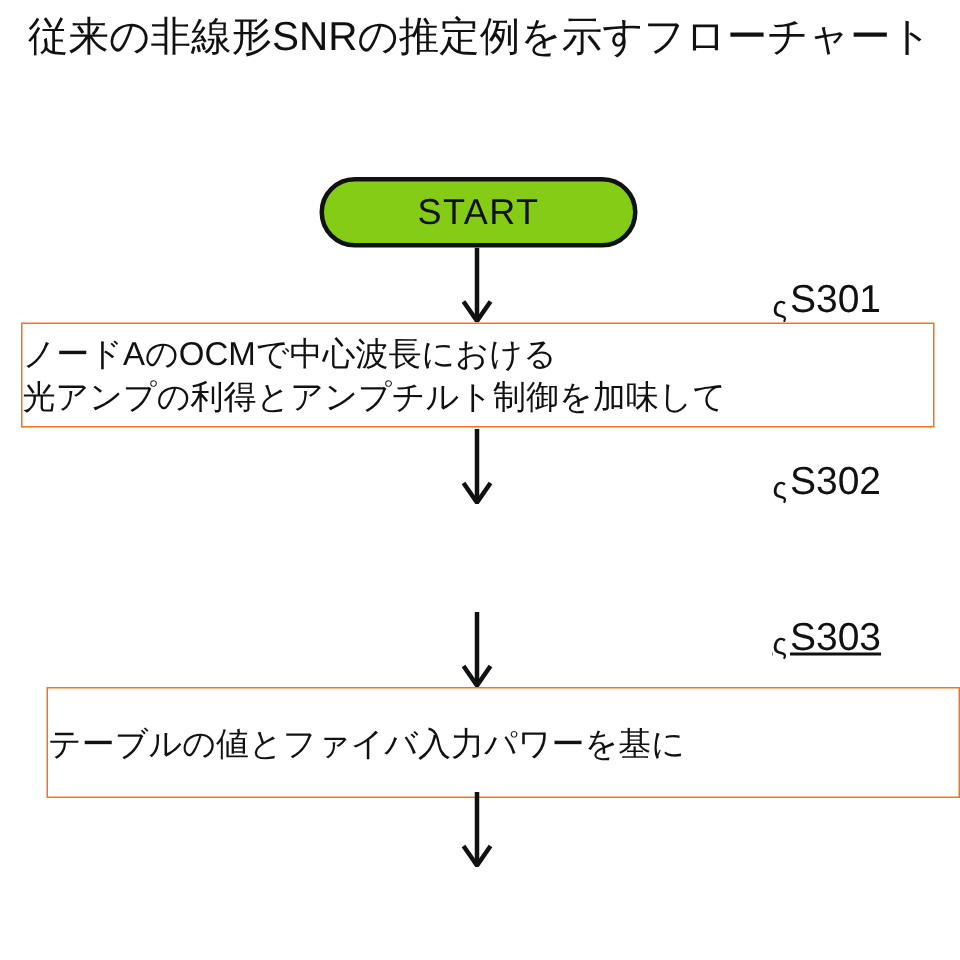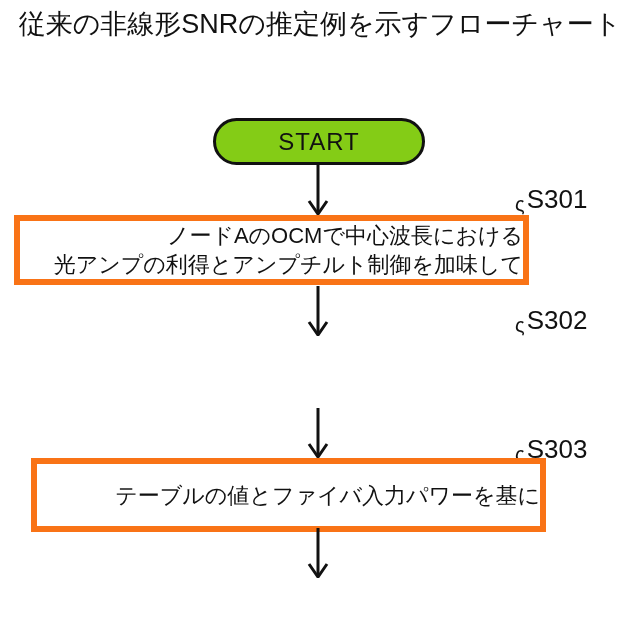--- a/index.html
+++ b/index.html
@@ -40,47 +40,47 @@
     justify-content: center;
     font-size: 24px;
     letter-spacing: 1px;
   }
   .terminal.start { left: 213px; top: 118px; width: 212px; height: 47px; }
   .terminal.end   { left: 212px; top: 578px; width: 215px; height: 49px; }
 
   .process-box {
     position: absolute;
     left: 14px;
-    width: 515px;
-    border: 6px solid #f97316;
+    width: 609px;
+    border: 1px solid #f97316;
     background: #ffffff;
     display: flex;
     flex-direction: column;
-    align-items: flex-end;
+    align-items: flex-start;
     justify-content: center;
     text-align: center;
     font-size: 22px;
     line-height: 29px;
     white-space: nowrap;
   }
   .box-1 { top: 215px; height: 70px; }
   .box-2 { top: 337px; height: 73px; }
   .box-3 { top: 458px; height: 74px; margin-left: 17px; }
 
   .step-label {
     position: absolute;
     left: 487px;
     font-size: 26px;
     line-height: 30px;
     white-space: nowrap;
     margin-left: 28px;
   }
   .label-1 { top: 184px; }
   .label-2 { top: 305px; }
-  .label-3 { top: 434px; }
+  .label-3 { top: 409px; text-decoration: underline; }
   .squiggle {
     font-size: 20px;
     position: relative;
     top: 3px;
     margin-right: 2px;
   }
 
   .arrow {
     position: absolute;
     left: 305px;

